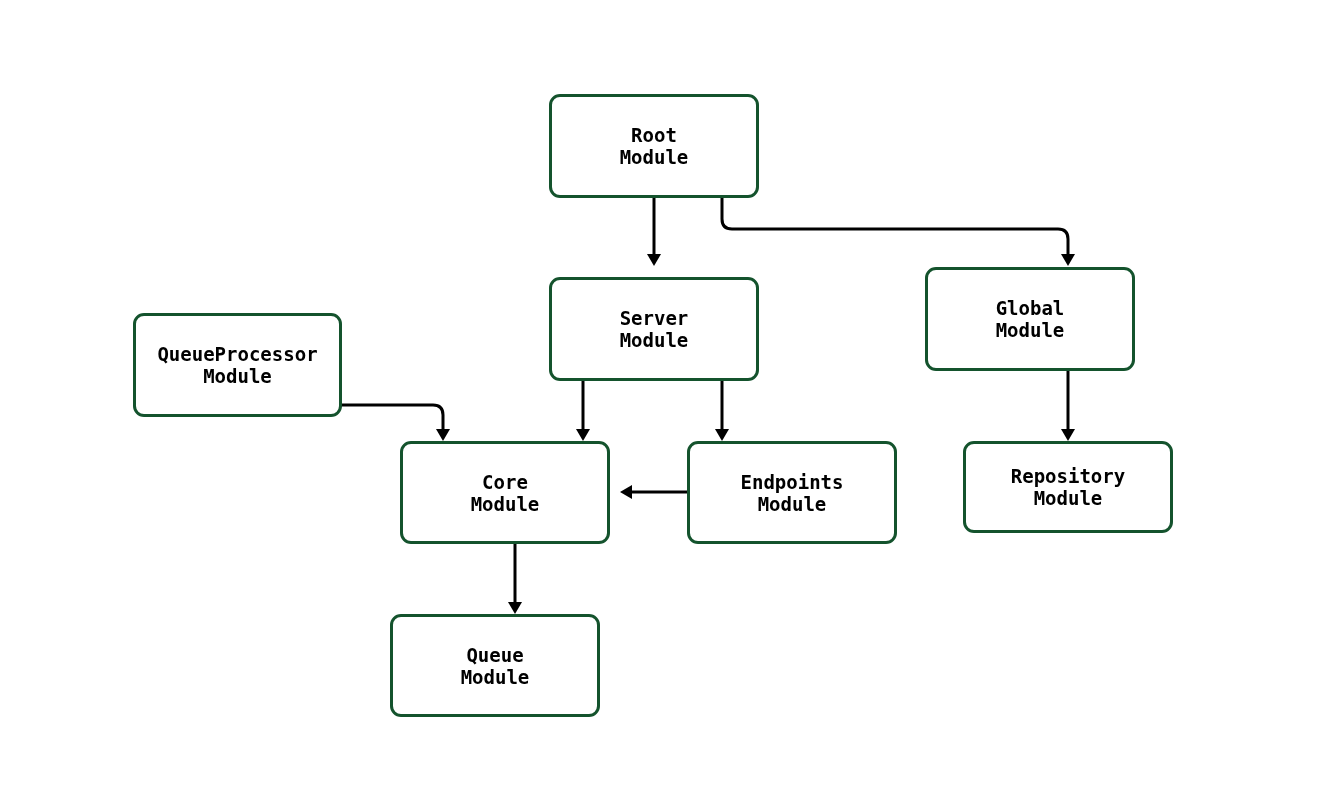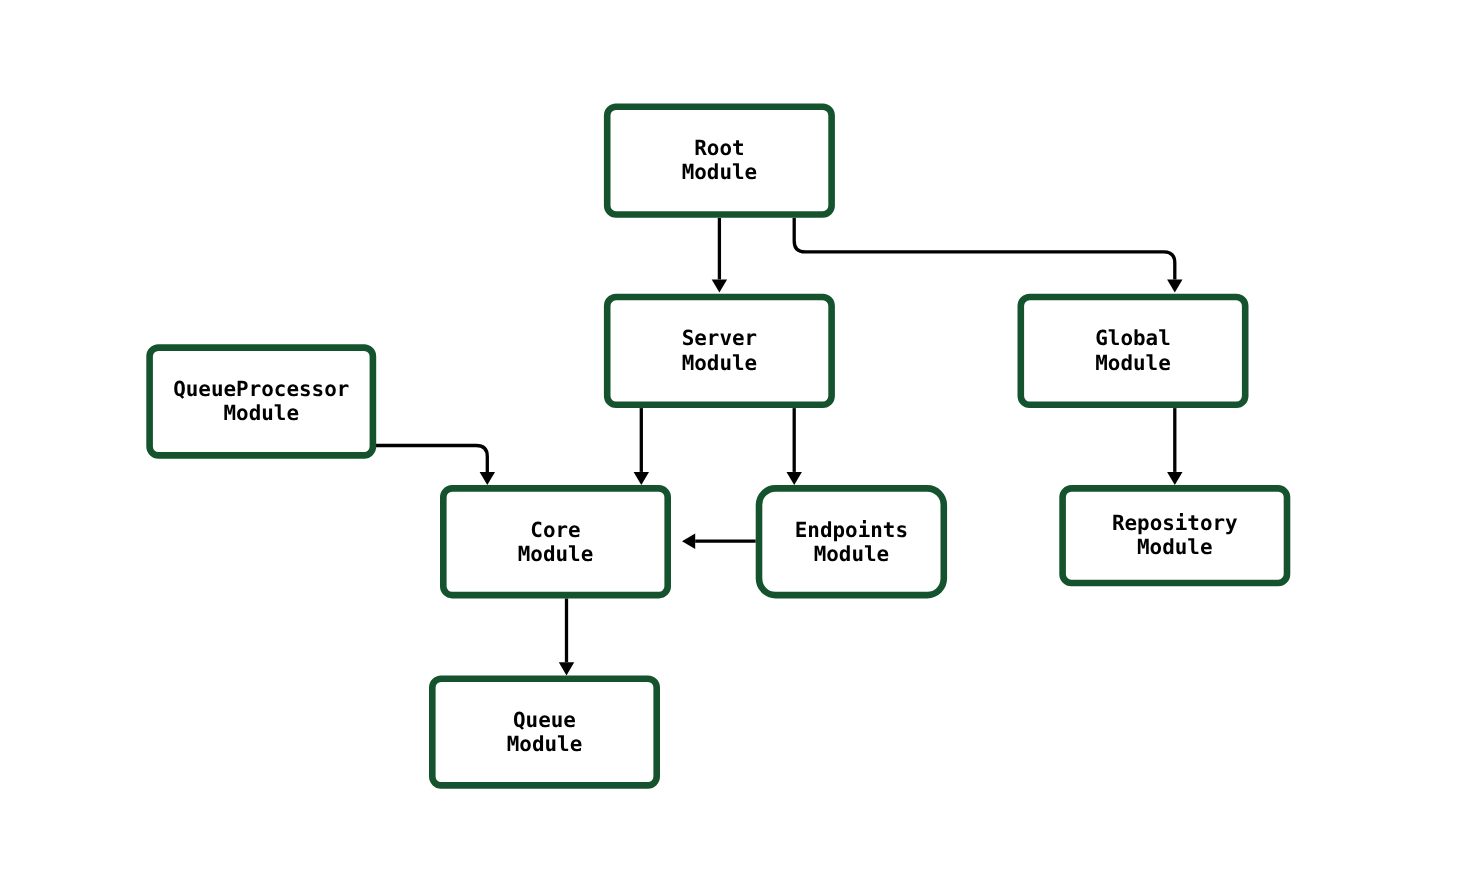--- a/index.html
+++ b/index.html
@@ -24,21 +24,21 @@
     position: absolute;
     left: 0;
     top: 0;
     width: 1337px;
     height: 809px;
   }
   .node {
     position: absolute;
     box-sizing: border-box;
     background: #ffffff;
-    border: 6px solid #14532d;
+    border: 3px solid #14532d;
     border-radius: 11px;
     display: flex;
     flex-direction: column;
     align-items: center;
     justify-content: center;
     z-index: 2;
   }
   .node-label {
     font-family: "DejaVu Sans Mono", "Liberation Mono", monospace;
     font-size: 19px;
@@ -97,36 +97,36 @@
   <div class="node" style="left:549px; top:94px; width:210px; height:104px;">
     <div class="node-label">Root</div>
     <div class="node-label">Module</div>
   </div>
 
   <div class="node" style="left:133px; top:267px; width:209px; height:104px;margin-top:46px;">
     <div class="node-label">QueueProcessor</div>
     <div class="node-label">Module</div>
   </div>
 
-  <div class="node" style="left:549px; top:267px; width:210px; height:104px;">
+  <div class="node" style="left:549px; top:277px; width:210px; height:104px;">
     <div class="node-label">Server</div>
     <div class="node-label">Module</div>
   </div>
 
   <div class="node" style="left:925px; top:267px; width:210px; height:104px;">
     <div class="node-label">Global</div>
     <div class="node-label">Module</div>
   </div>
 
   <div class="node" style="left:400px; top:441px; width:210px; height:103px;">
     <div class="node-label">Core</div>
     <div class="node-label">Module</div>
   </div>
 
-  <div class="node" style="left:687px; top:441px; width:174px; height:103px;border-radius:18px;">
+  <div class="node" style="left:687px; top:441px; width:210px; height:103px;">
     <div class="node-label">Endpoints</div>
     <div class="node-label">Module</div>
   </div>
 
   <div class="node" style="left:963px; top:441px; width:210px; height:92px;">
     <div class="node-label">Repository</div>
     <div class="node-label">Module</div>
   </div>
 
   <div class="node" style="left:390px; top:614px; width:210px; height:103px;">

